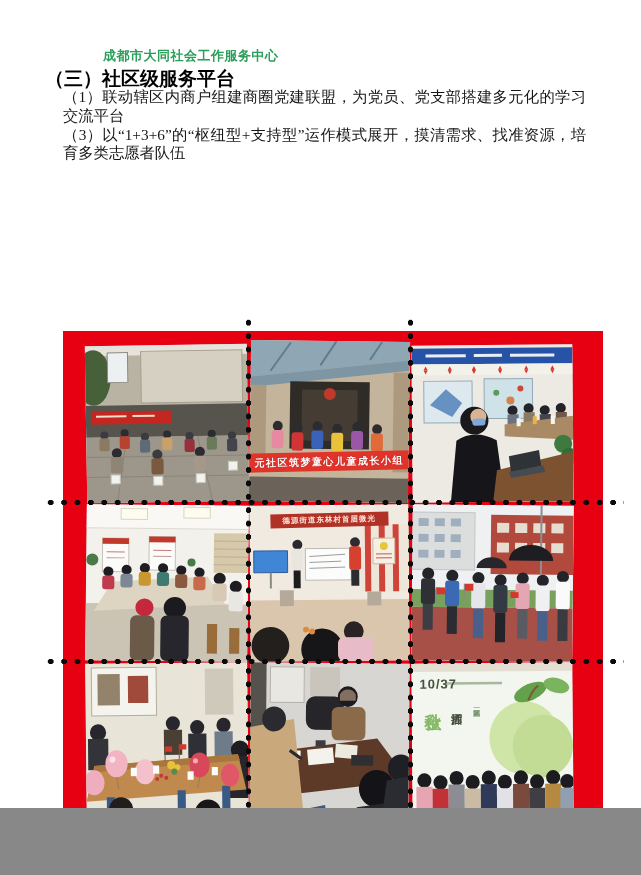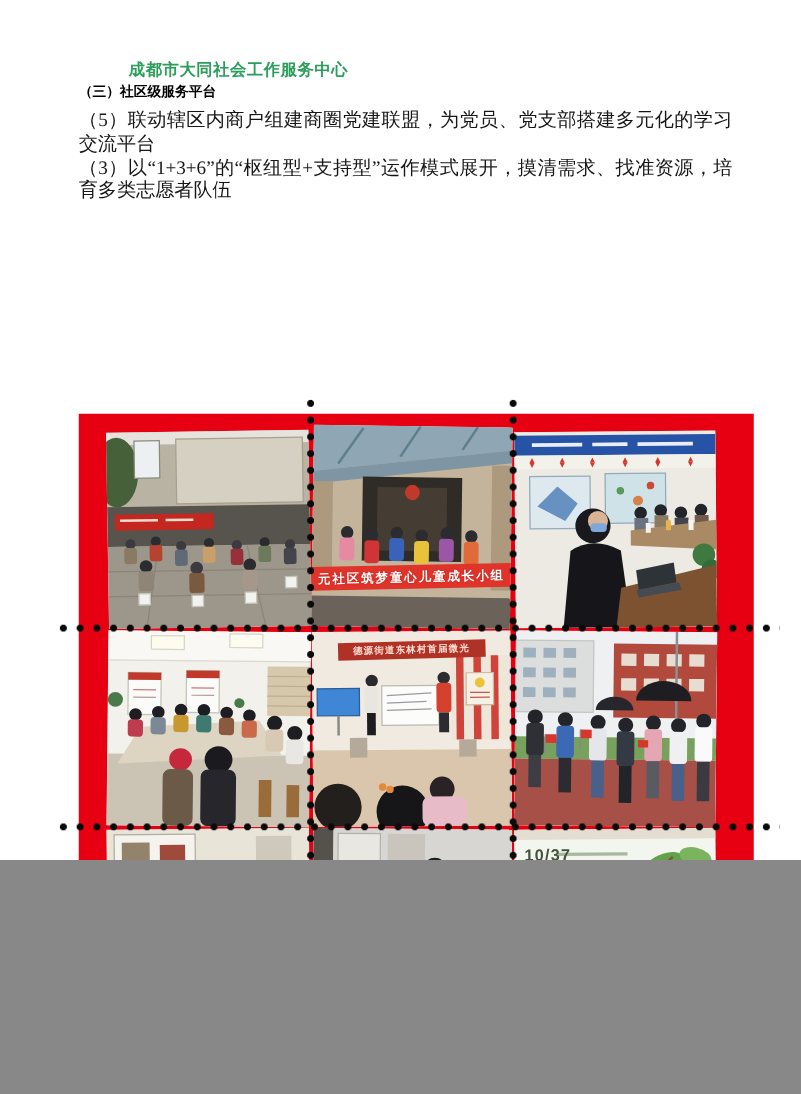--- a/index.html
+++ b/index.html
@@ -1,26 +1,26 @@
 <!DOCTYPE html>
 <html><head>
 <meta charset="utf-8">
 <style>
   html,body{margin:0;padding:0;background:#888;}
   .page{
-    position:relative;width:641px;height:688px;background:#ffffff;
+    position:relative;width:641px;height:808px;background:#ffffff;
     font-family:"Liberation Serif","DejaVu Serif",serif;color:#111;
     overflow:hidden;margin:0 auto;
   }
   .org-header{
     position:absolute;left:103px;top:47px;font-size:13px;font-weight:bold;
     color:#2b9e5a;letter-spacing:.5px;
   }
   .section-title{
-    position:absolute;left:63px;top:66px;font-size:11px;font-weight:bold;color:#000;
+    position:absolute;left:45px;top:66px;font-size:19px;font-weight:bold;color:#000;
   }
   .body-text{
     position:absolute;left:63px;top:88px;width:523px;
     font-size:15.3px;line-height:18.8px;text-align:justify;color:#161616;
   }
   .body-text p{margin:0;}
   
   .red-block{
     position:absolute;left:63px;top:331px;width:540px;height:504px;
     background:#e60012;
@@ -85,21 +85,21 @@
 </head>
 <body>
 
 <div class="page">
 
   <div class="org-header">成都市大同社会工作服务中心</div>
 
   <div class="section-title">（三）社区级服务平台</div>
 
   <div class="body-text">
-    <p>（5）联动辖区内商户组建商圈党建联盟，为党员、党支部搭建多元化的学习交流平台</p>
+    <p>（1）联动辖区内商户组建商圈党建联盟，为党员、党支部搭建多元化的学习交流平台</p>
     <p>（3）以“1+3+6”的“枢纽型+支持型”运作模式展开，摸清需求、找准资源，培育多类志愿者队伍</p>
   </div>
 
   <div class="red-block"></div>
 
   <div class="photo p1" aria-label="社区院坝活动，居民围坐在庭院中">
     <svg viewBox="0 0 160 158" preserveAspectRatio="none">
       <rect width="160" height="158" fill="#b9b3a4"></rect>
       <rect width="160" height="10" fill="#e5e3dc"></rect>
       <rect x="55" y="6" width="100" height="52" fill="#d6d0c2" stroke="#a89f8d"></rect>

